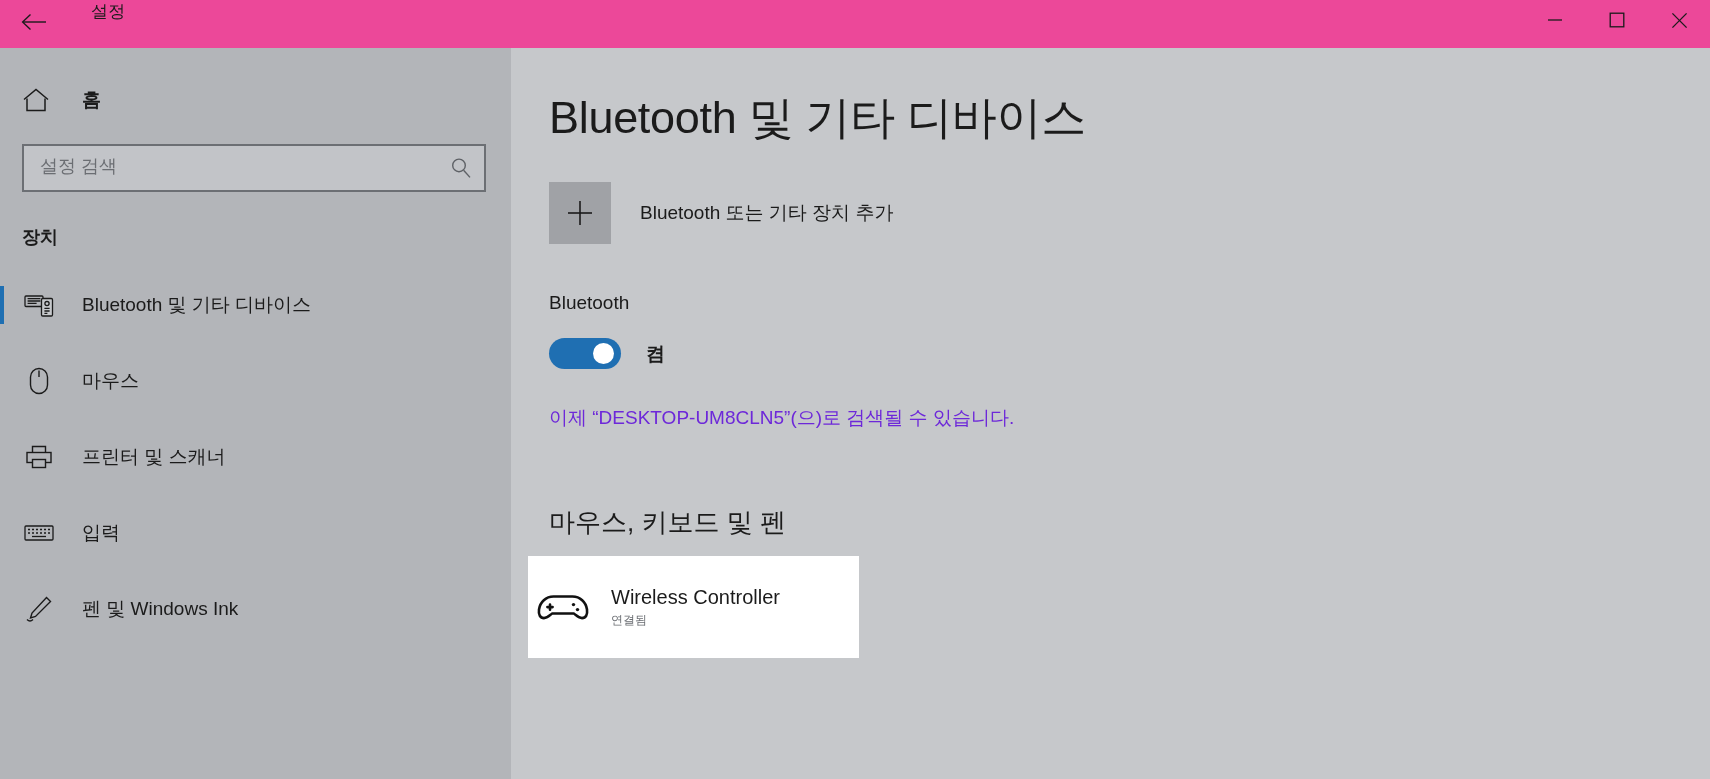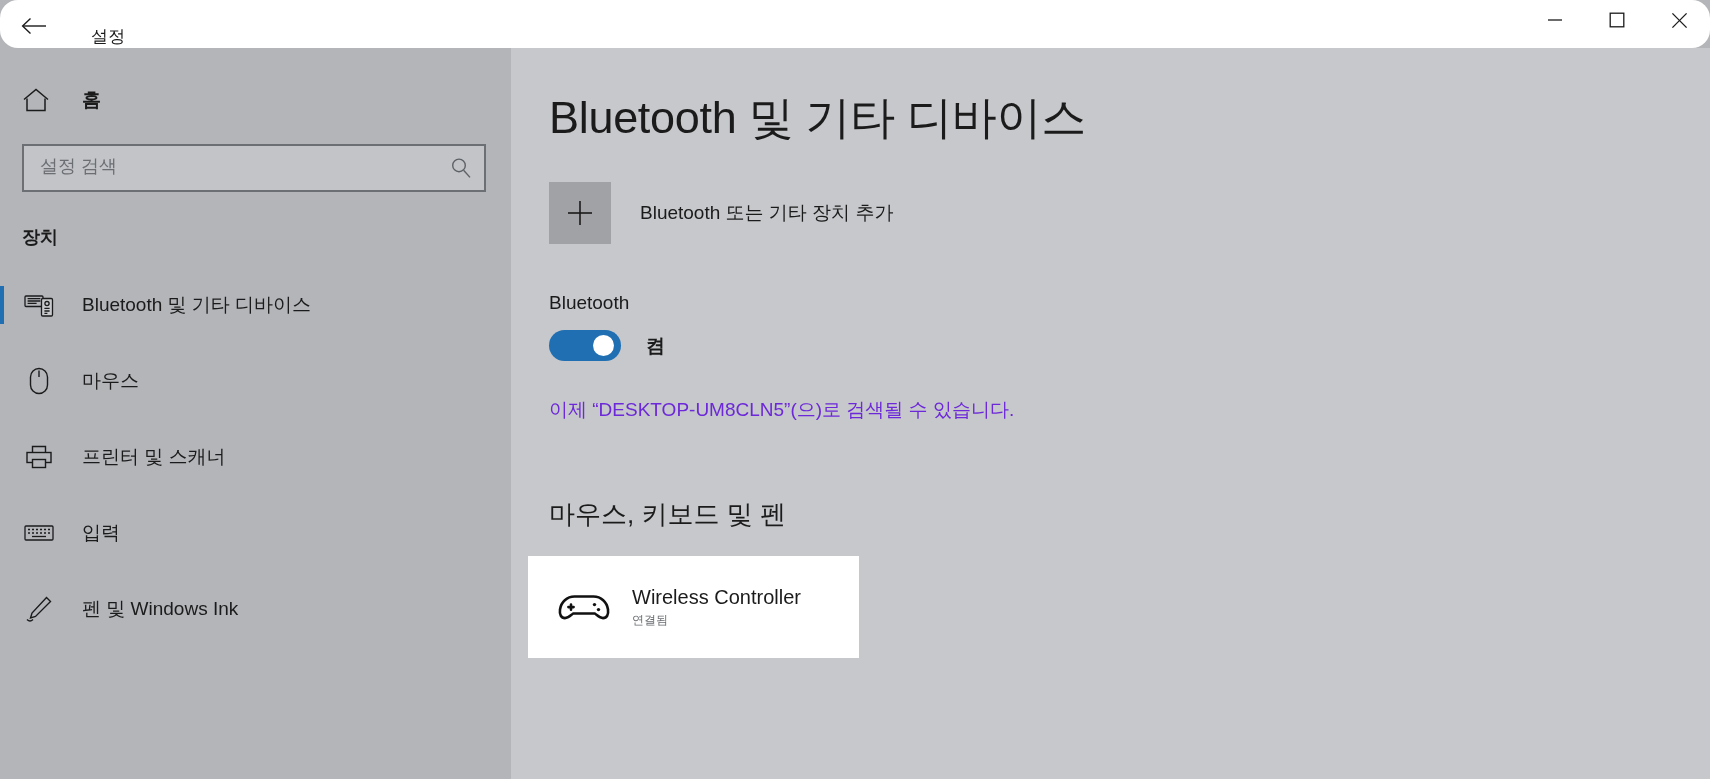--- a/index.html
+++ b/index.html
@@ -21,24 +21,23 @@
     flex-direction: column;
     background: #b3b5b9;
   }
 
   
   .titlebar {
     position: relative;
     height: 48px;
     flex: 0 0 48px;
     display: flex;
-    align-items: flex-end;
-    background: #ffffff;
+    align-items: flex-start;
+    background: #ec4899;
     z-index: 5;
-    border-radius: 18px;
   }
   .back-button {
     width: 56px;
     height: 44px;
     display: flex;
     align-items: center;
     justify-content: center;
     margin-left: 6px;
     cursor: pointer;
   }
@@ -210,21 +209,21 @@
     font-size: 19px;
     color: #1b1b1b;
     margin-left: 29px;
     white-space: nowrap;
   }
 
   .bt-block { margin-top: 48px; }
   .bt-heading {
     font-size: 19px;
     color: #1b1b1b;
-    margin-bottom: 16px;
+    margin-bottom: 24px;
   }
   .toggle-row {
     display: flex;
     align-items: center;
   }
   .toggle {
     width: 72px;
     height: 31px;
     border-radius: 16px;
     background: #1f6fb2;
@@ -263,21 +262,21 @@
 
   .device-card {
     position: absolute;
     left: 17px;
     top: 508px;
     width: 331px;
     height: 102px;
     background: #ffffff;
     display: flex;
     align-items: center;
-    padding-left: 30px;
+    padding-left: 9px;
     cursor: pointer;
   }
   .device-icon {
     flex: 0 0 52px;
     display: flex;
     align-items: center;
     justify-content: center;
   }
   .device-text { margin-left: 22px; }
   .device-name {

